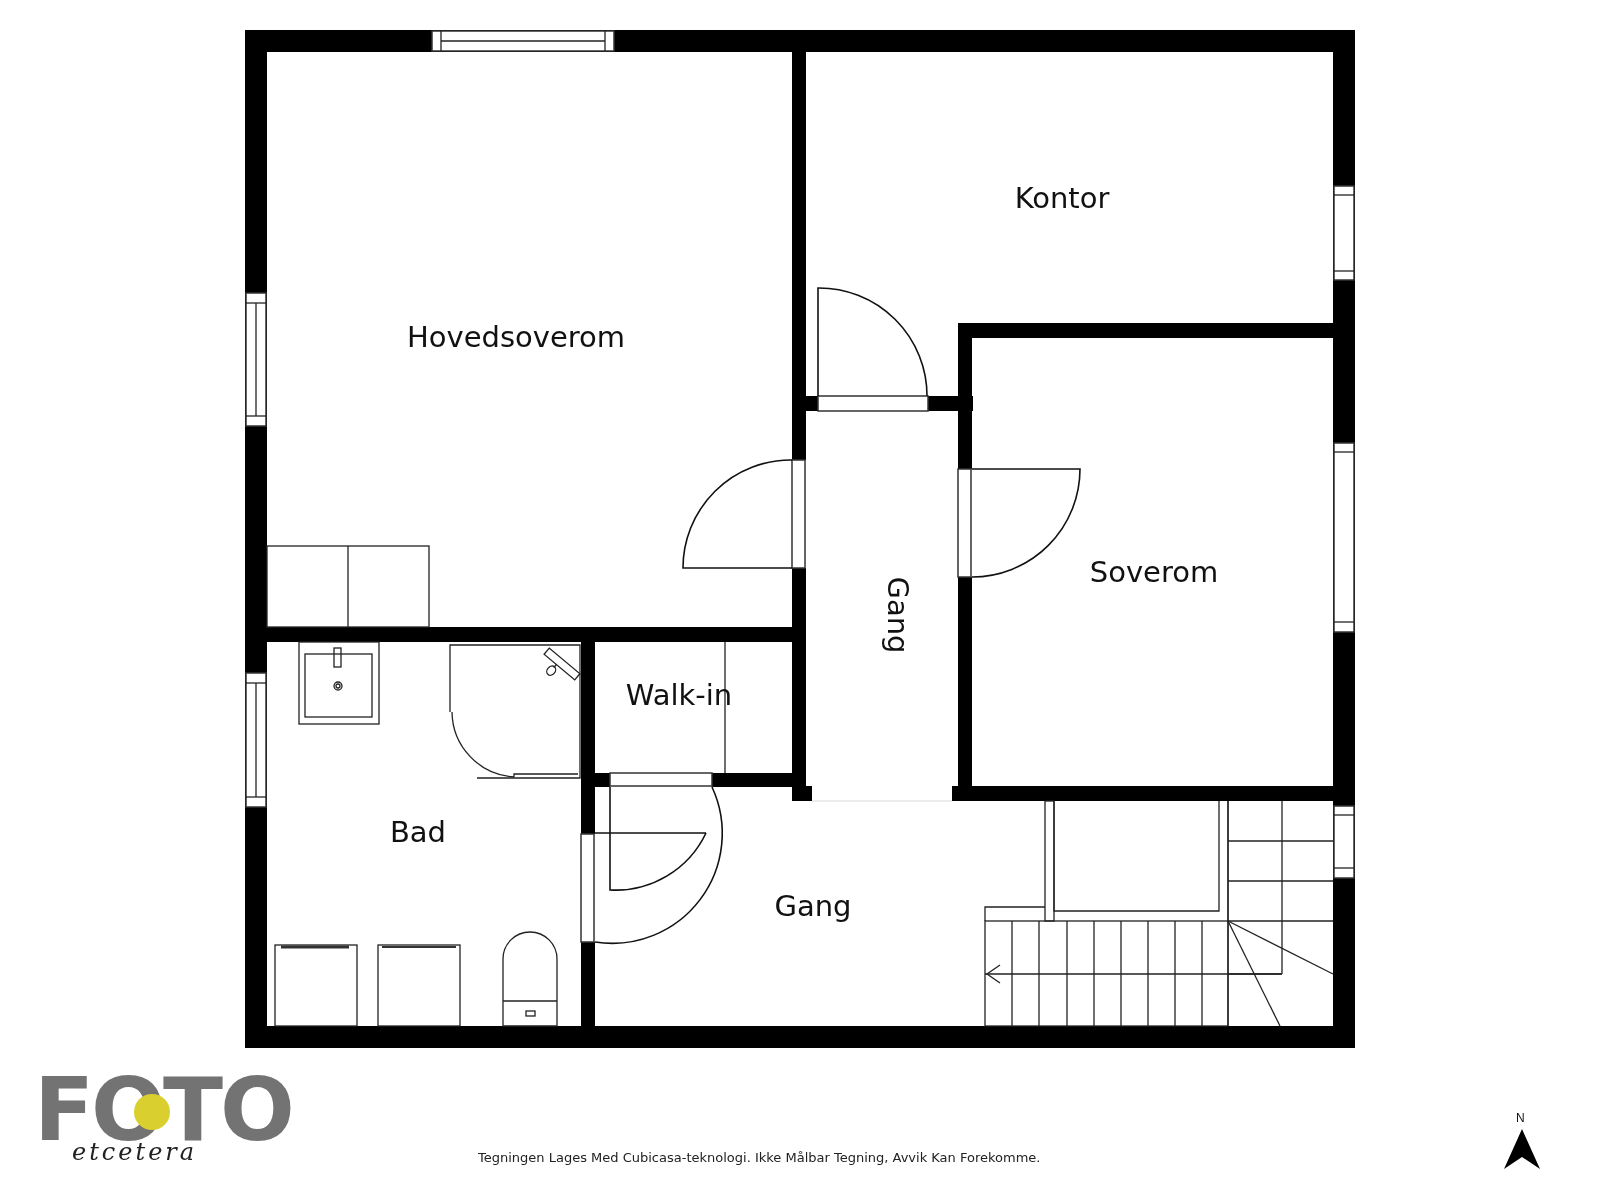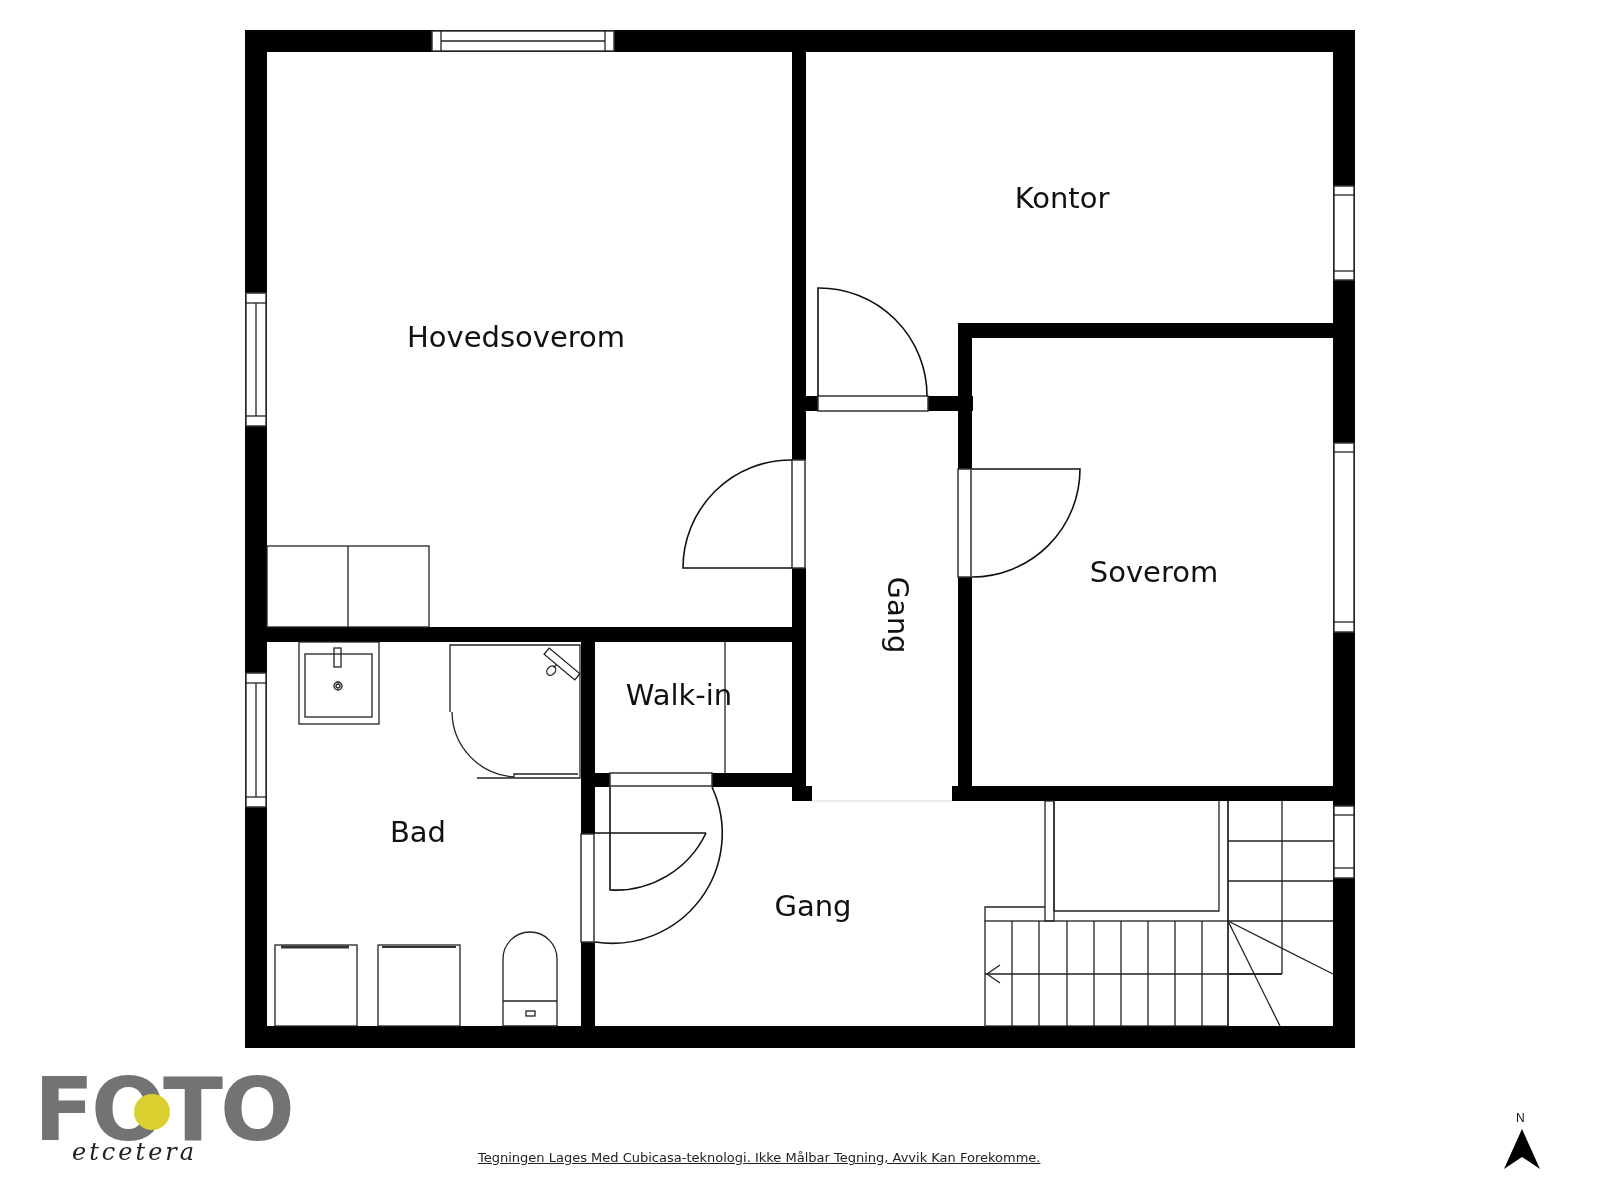--- a/index.html
+++ b/index.html
@@ -8,21 +8,21 @@
     .room-label { font-family: "DejaVu Sans", sans-serif; font-size: 29px; fill: #111; }
     .wall { fill: #000; }
     .line { fill: none; stroke: #111; stroke-width: 1.6; }
     .thin { fill: none; stroke: #222; stroke-width: 1.3; }
     .win { fill: #fff; stroke: #333; stroke-width: 1.5; }
     .gap { fill: #fff; }
     #logo { position: absolute; left: 34px; top: 1066px; width: 250px; height: 100px; }
     .logo-word { position: absolute; left: 0; top: 0; font-family: "DejaVu Sans", sans-serif; font-weight: bold; font-size: 88px; letter-spacing: -3px; color: #1b1b1b; line-height: 88px; }
     .logo-dot { position: absolute; left: 100px; top: 28px; width: 36px; height: 36px; border-radius: 50%; }
     .logo-script { position: absolute; left: 38px; top: 72px; font-family: "DejaVu Serif", serif; font-style: italic; font-size: 24px; color: #222; letter-spacing: 3px; }
-    #footer-note { position: absolute; left: 478px; top: 1150px; font-family: "DejaVu Sans", sans-serif; font-size: 13px; color: #222; text-decoration: underline; }
+    #footer-note { position: absolute; left: 478px; top: 1150px; font-family: "DejaVu Sans", sans-serif; font-size: 13px; color: #222; }
     #north { position: absolute; left: 1508px; top: 1111px; width: 48px; height: 70px; }
     .north-label { position: absolute; left: 8px; top: 0; font-family: "Liberation Sans", sans-serif; font-size: 12px; color: #111; }
   </style>
 </head>
 <body>
 
 <svg id="plan" width="1600" height="1200" viewBox="0 0 1600 1200">
 
   <g>
     <rect class="wall" x="245" y="30" width="1110" height="22"></rect>

